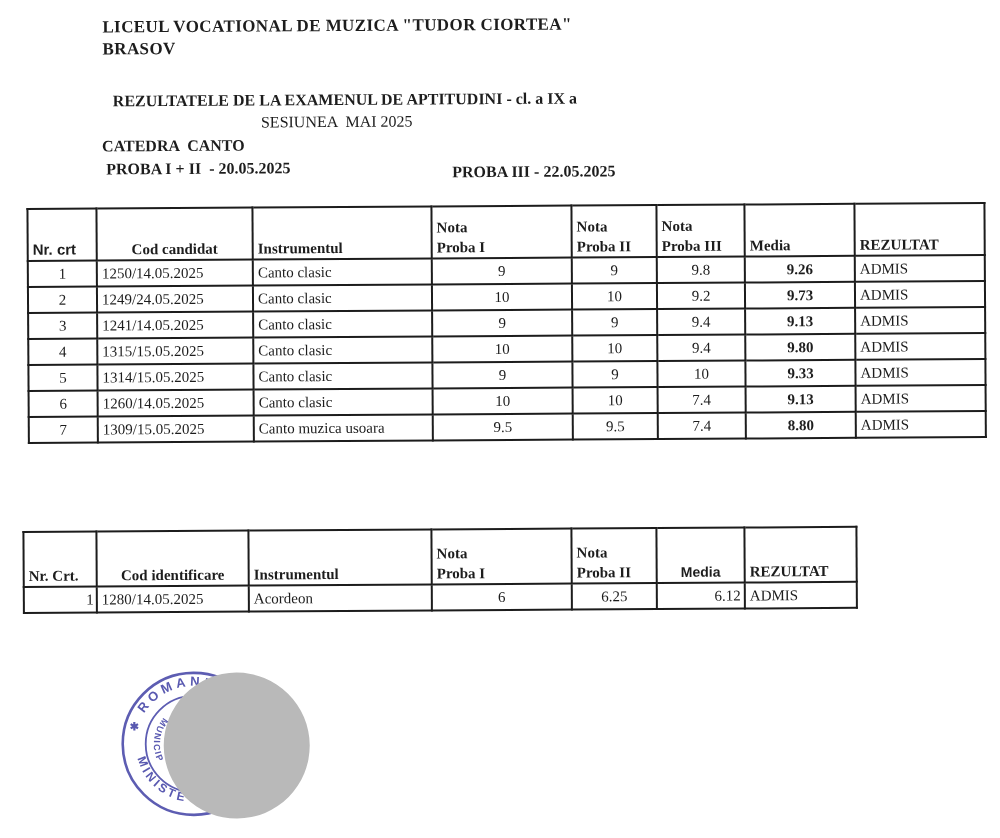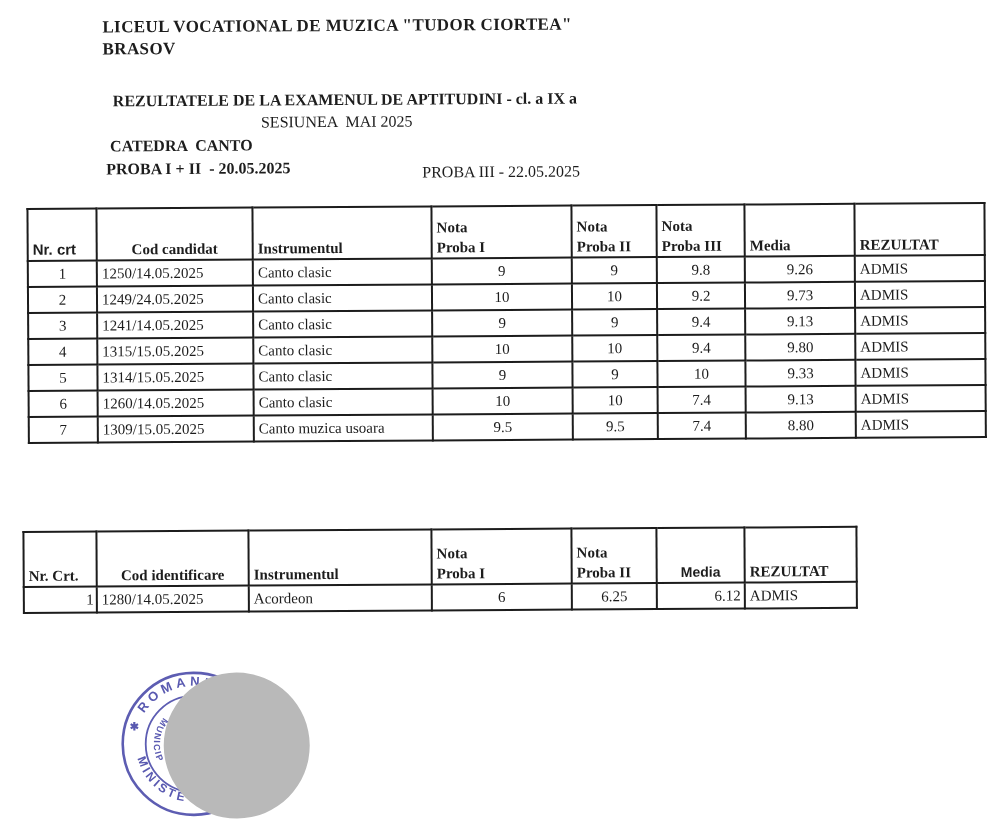--- a/index.html
+++ b/index.html
@@ -5,38 +5,38 @@
   html,body{margin:0;padding:0;background:#ffffff;}
   body{width:1000px;height:838px;position:relative;overflow:hidden;
        font-family:"Liberation Serif", serif;color:#1d1d1d;}
   .sheet{position:absolute;inset:0;transform:rotate(-0.35deg);transform-origin:50% 55%;}
 
   
   .school{position:absolute;left:105px;top:14px;font-size:17px;font-weight:bold;
           letter-spacing:.4px;line-height:22px;white-space:pre;}
   .title1{position:absolute;left:115px;top:90px;font-size:16px;font-weight:bold;white-space:pre;}
   .title2{position:absolute;left:263px;top:112px;font-size:16px;font-weight:normal;white-space:pre;}
-  .dept  {position:absolute;left:112px;top:135px;font-size:16px;font-weight:bold;white-space:pre;}
+  .dept  {position:absolute;left:104px;top:135px;font-size:16px;font-weight:bold;white-space:pre;}
   .proba12{position:absolute;left:108px;top:158px;font-size:16px;font-weight:bold;white-space:pre;}
-  .proba3 {position:absolute;left:424px;top:163px;font-size:16px;font-weight:normal;white-space:pre;}
+  .proba3 {position:absolute;left:454px;top:163px;font-size:16px;font-weight:bold;white-space:pre;}
 
   
   table{border-collapse:collapse;table-layout:fixed;position:absolute;
         font-size:15px;background:#fff;}
   th,td{border:2px solid #1c1c1c;padding:0 4px;overflow:hidden;white-space:nowrap;}
   th{font-weight:bold;text-align:left;vertical-align:bottom;line-height:20px;}
   th.two{white-space:pre-line;}
   td{height:24px;line-height:22px;}
 
   .t1{left:28px;top:205px;width:957px;}
   .t1 th{height:50px;}
   .t1 th.c-nr{font-family:"Liberation Sans",sans-serif;font-size:15px;}
   .t1 th.c-cod{text-align:center;}
   .t1 td.c-nr,.t1 td.c-p1,.t1 td.c-p2,.t1 td.c-p3,.t1 td.c-media{text-align:center;}
-  .t1 td.c-media{font-weight:normal;}
+  .t1 td.c-media{font-weight:bold;}
 
   .t2{left:22px;top:528px;width:833px;}
   .t2 th{height:53px;}
   .t2 th.c-cod{text-align:center;margin-top:8px;}
   .t2 th.c-media{font-family:"Liberation Sans",sans-serif;font-size:14px;
                  text-align:center;vertical-align:bottom;}
   .t2 td.c-nr{text-align:right;padding-right:2px;}
   .t2 td.c-p1,.t2 td.c-p2{text-align:center;}
   .t2 td.c-media{text-align:right;padding-right:3px;}
 

